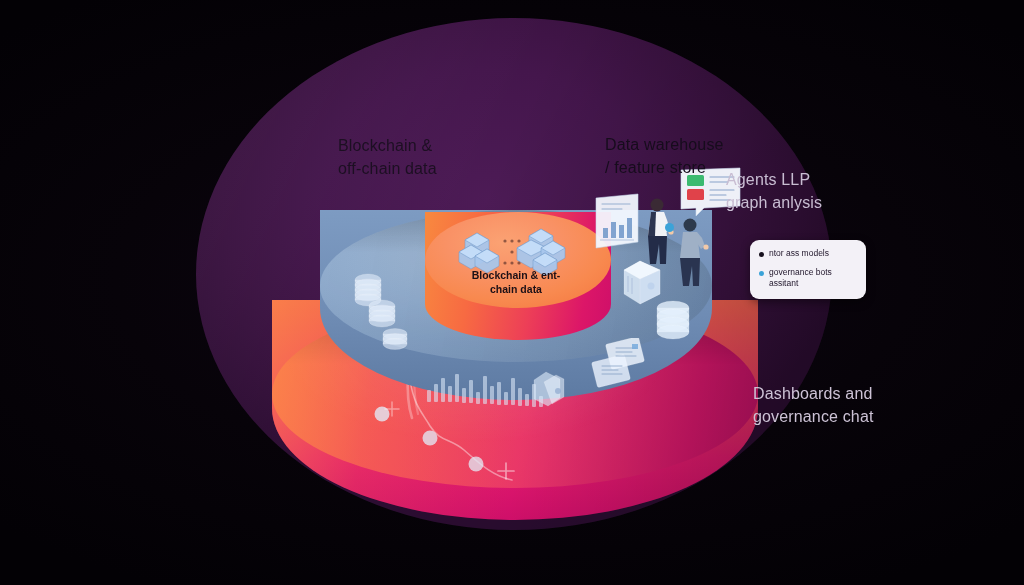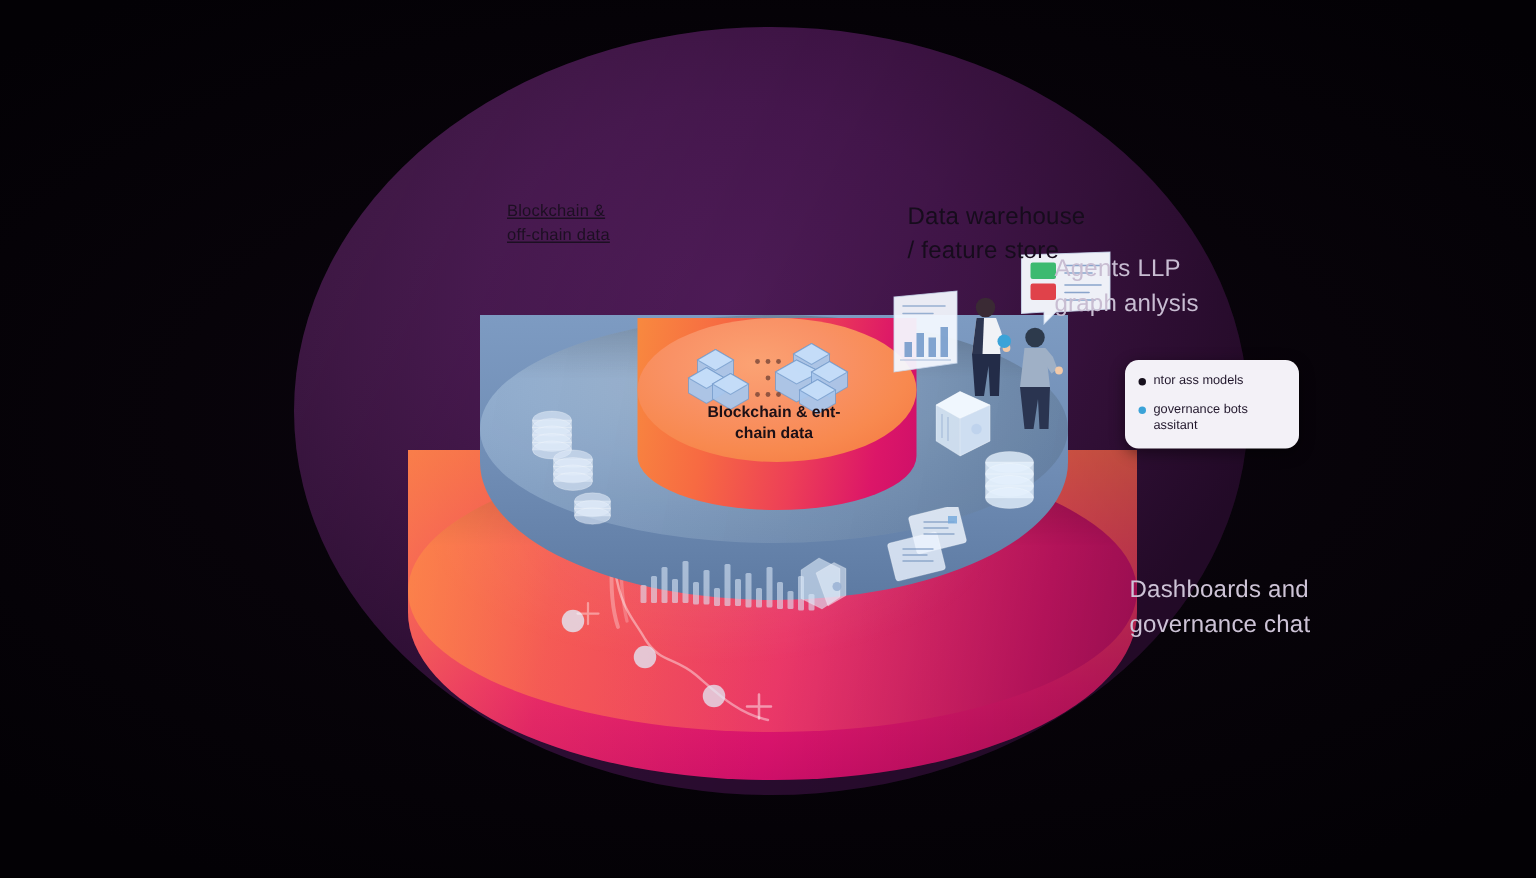--- a/index.html
+++ b/index.html
@@ -145,30 +145,29 @@
     color: #cfc6d6;
     font-size: 16px;
     line-height: 1.45;
     letter-spacing: 0.15px;
     white-space: pre-line;
   }
   #label-blockchain {
     left: 338px;
     top: 134px;
     color: #1c0f22;
-    font-size: 11px;
-    text-decoration: underline;
+    font-size: 16px;
   }
   #label-warehouse {
     left: 605px;
     top: 133px;
     color: #160c1c;
   }
   #label-agents {
-    left: 703px;
+    left: 726px;
     top: 168px;
     color: #c8bdd2;
   }
   #label-dashboards {
     left: 753px;
     top: 382px;
     color: #cdc3d6;
   }
 
   #core-label {

